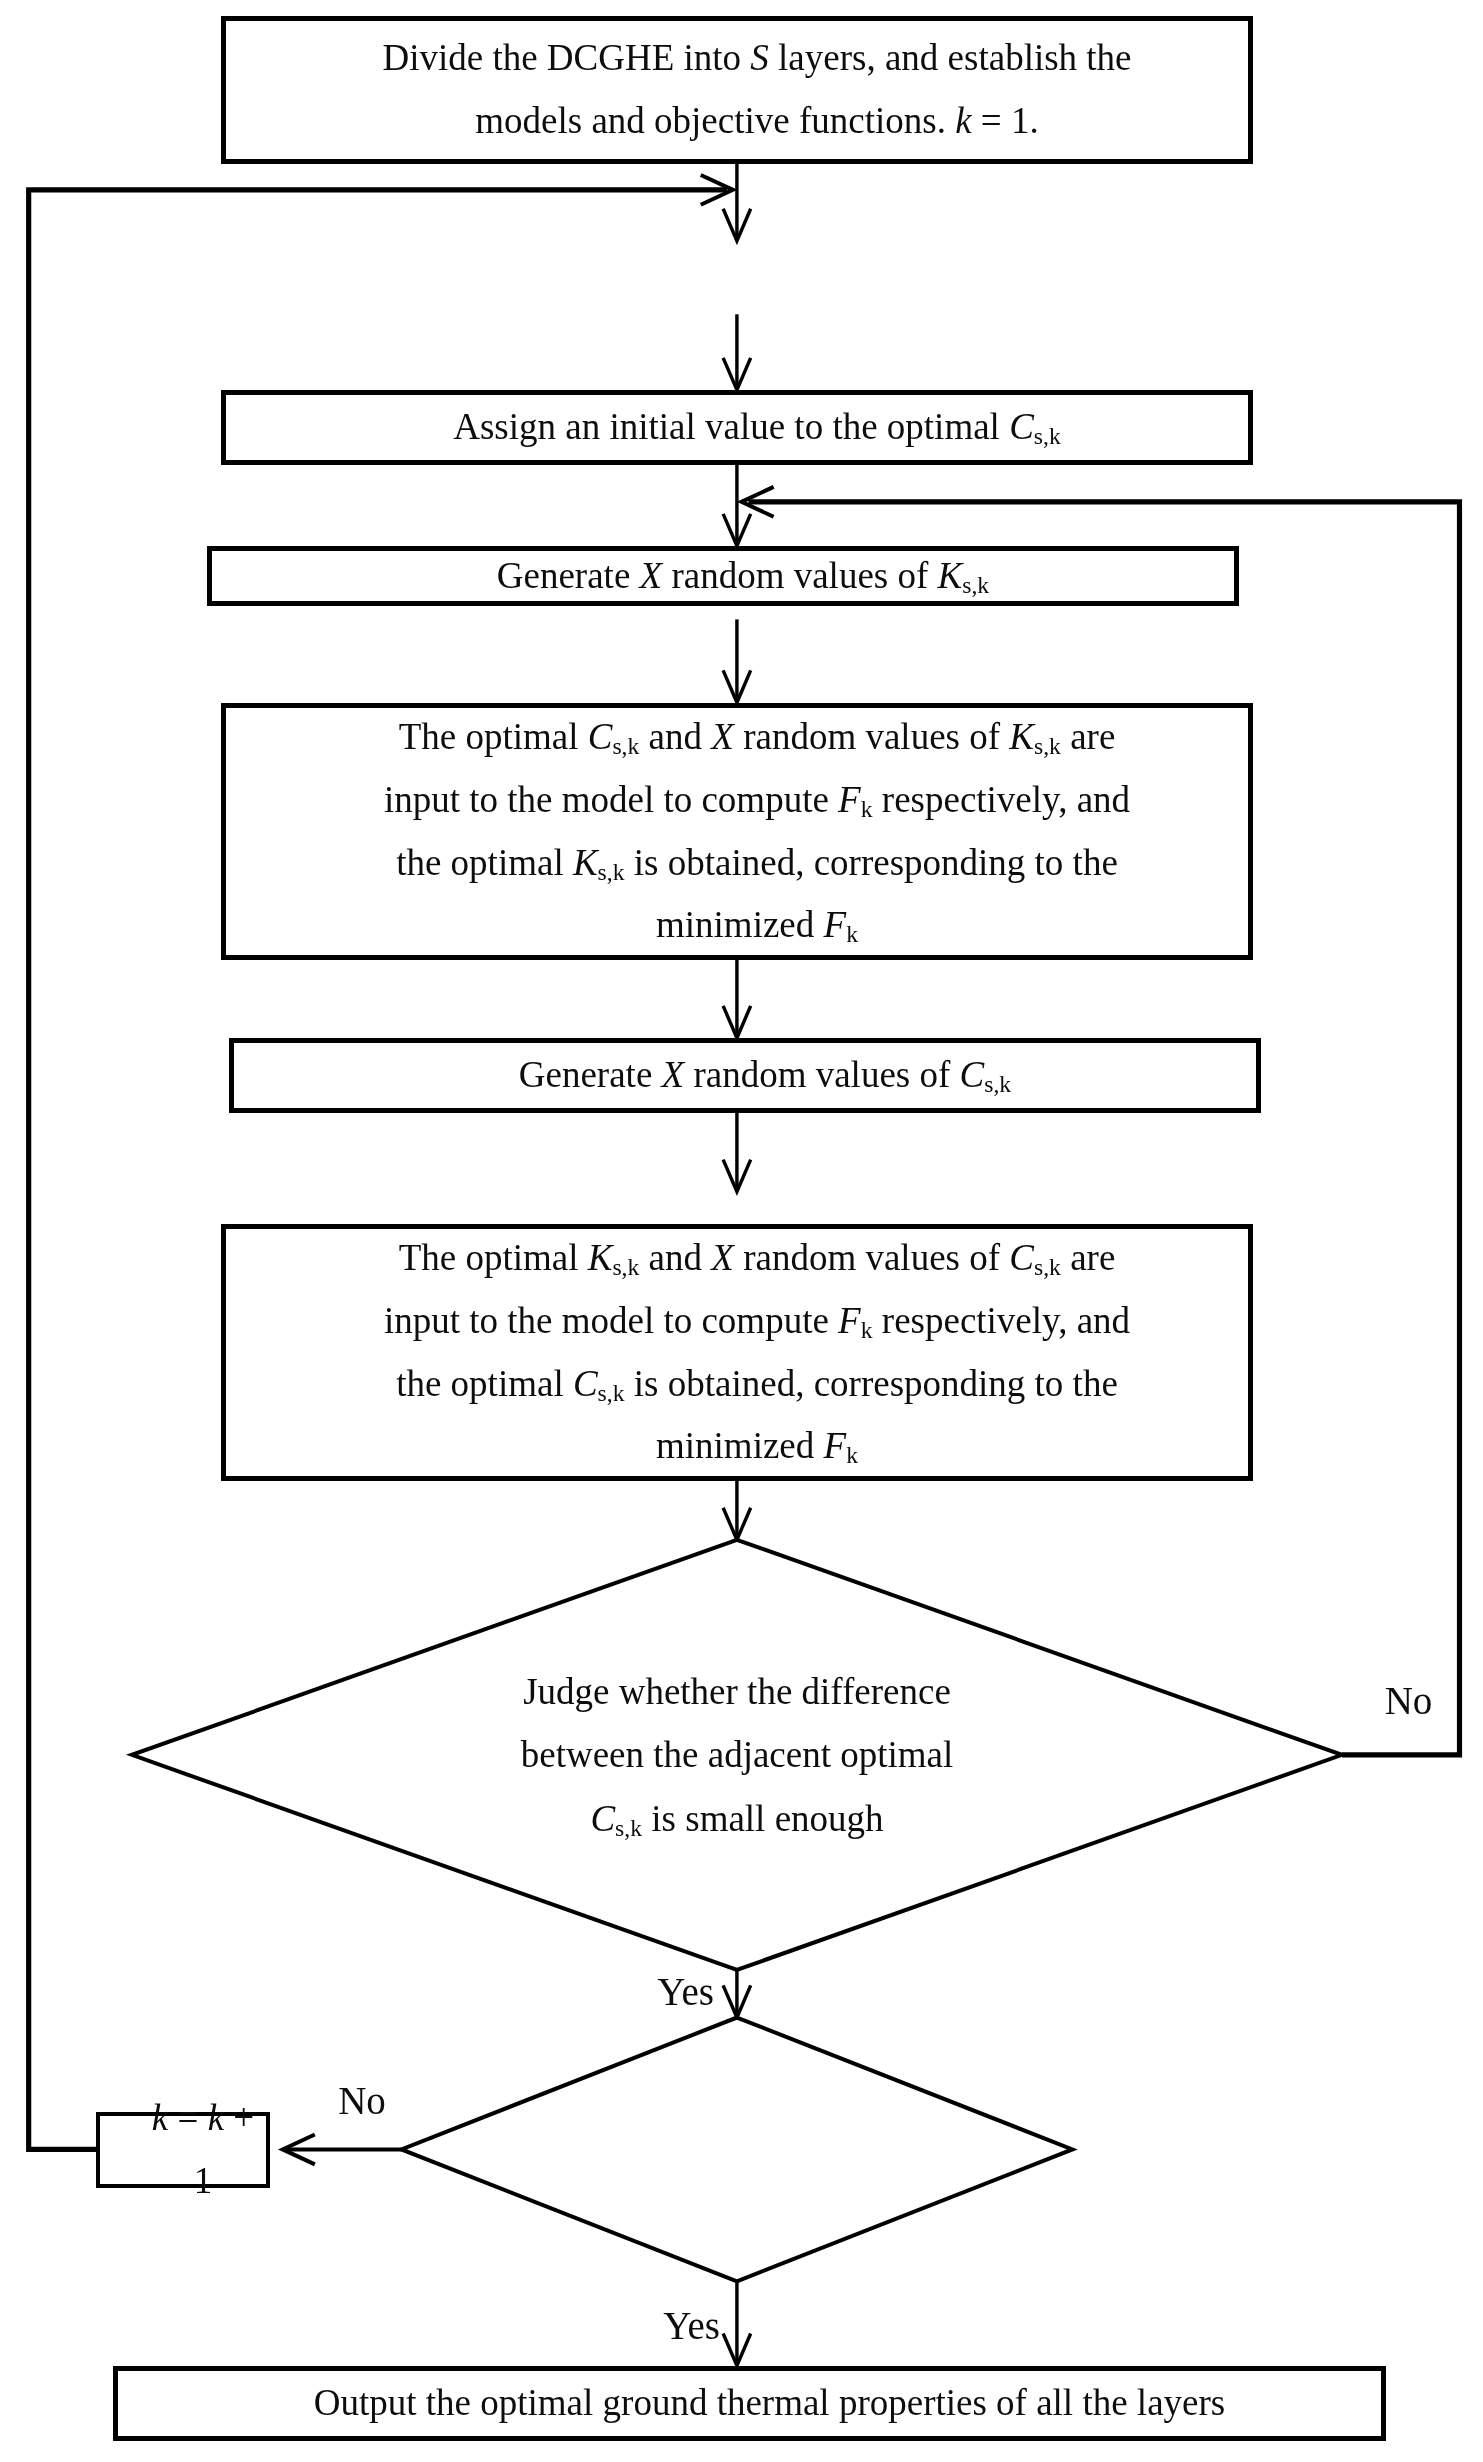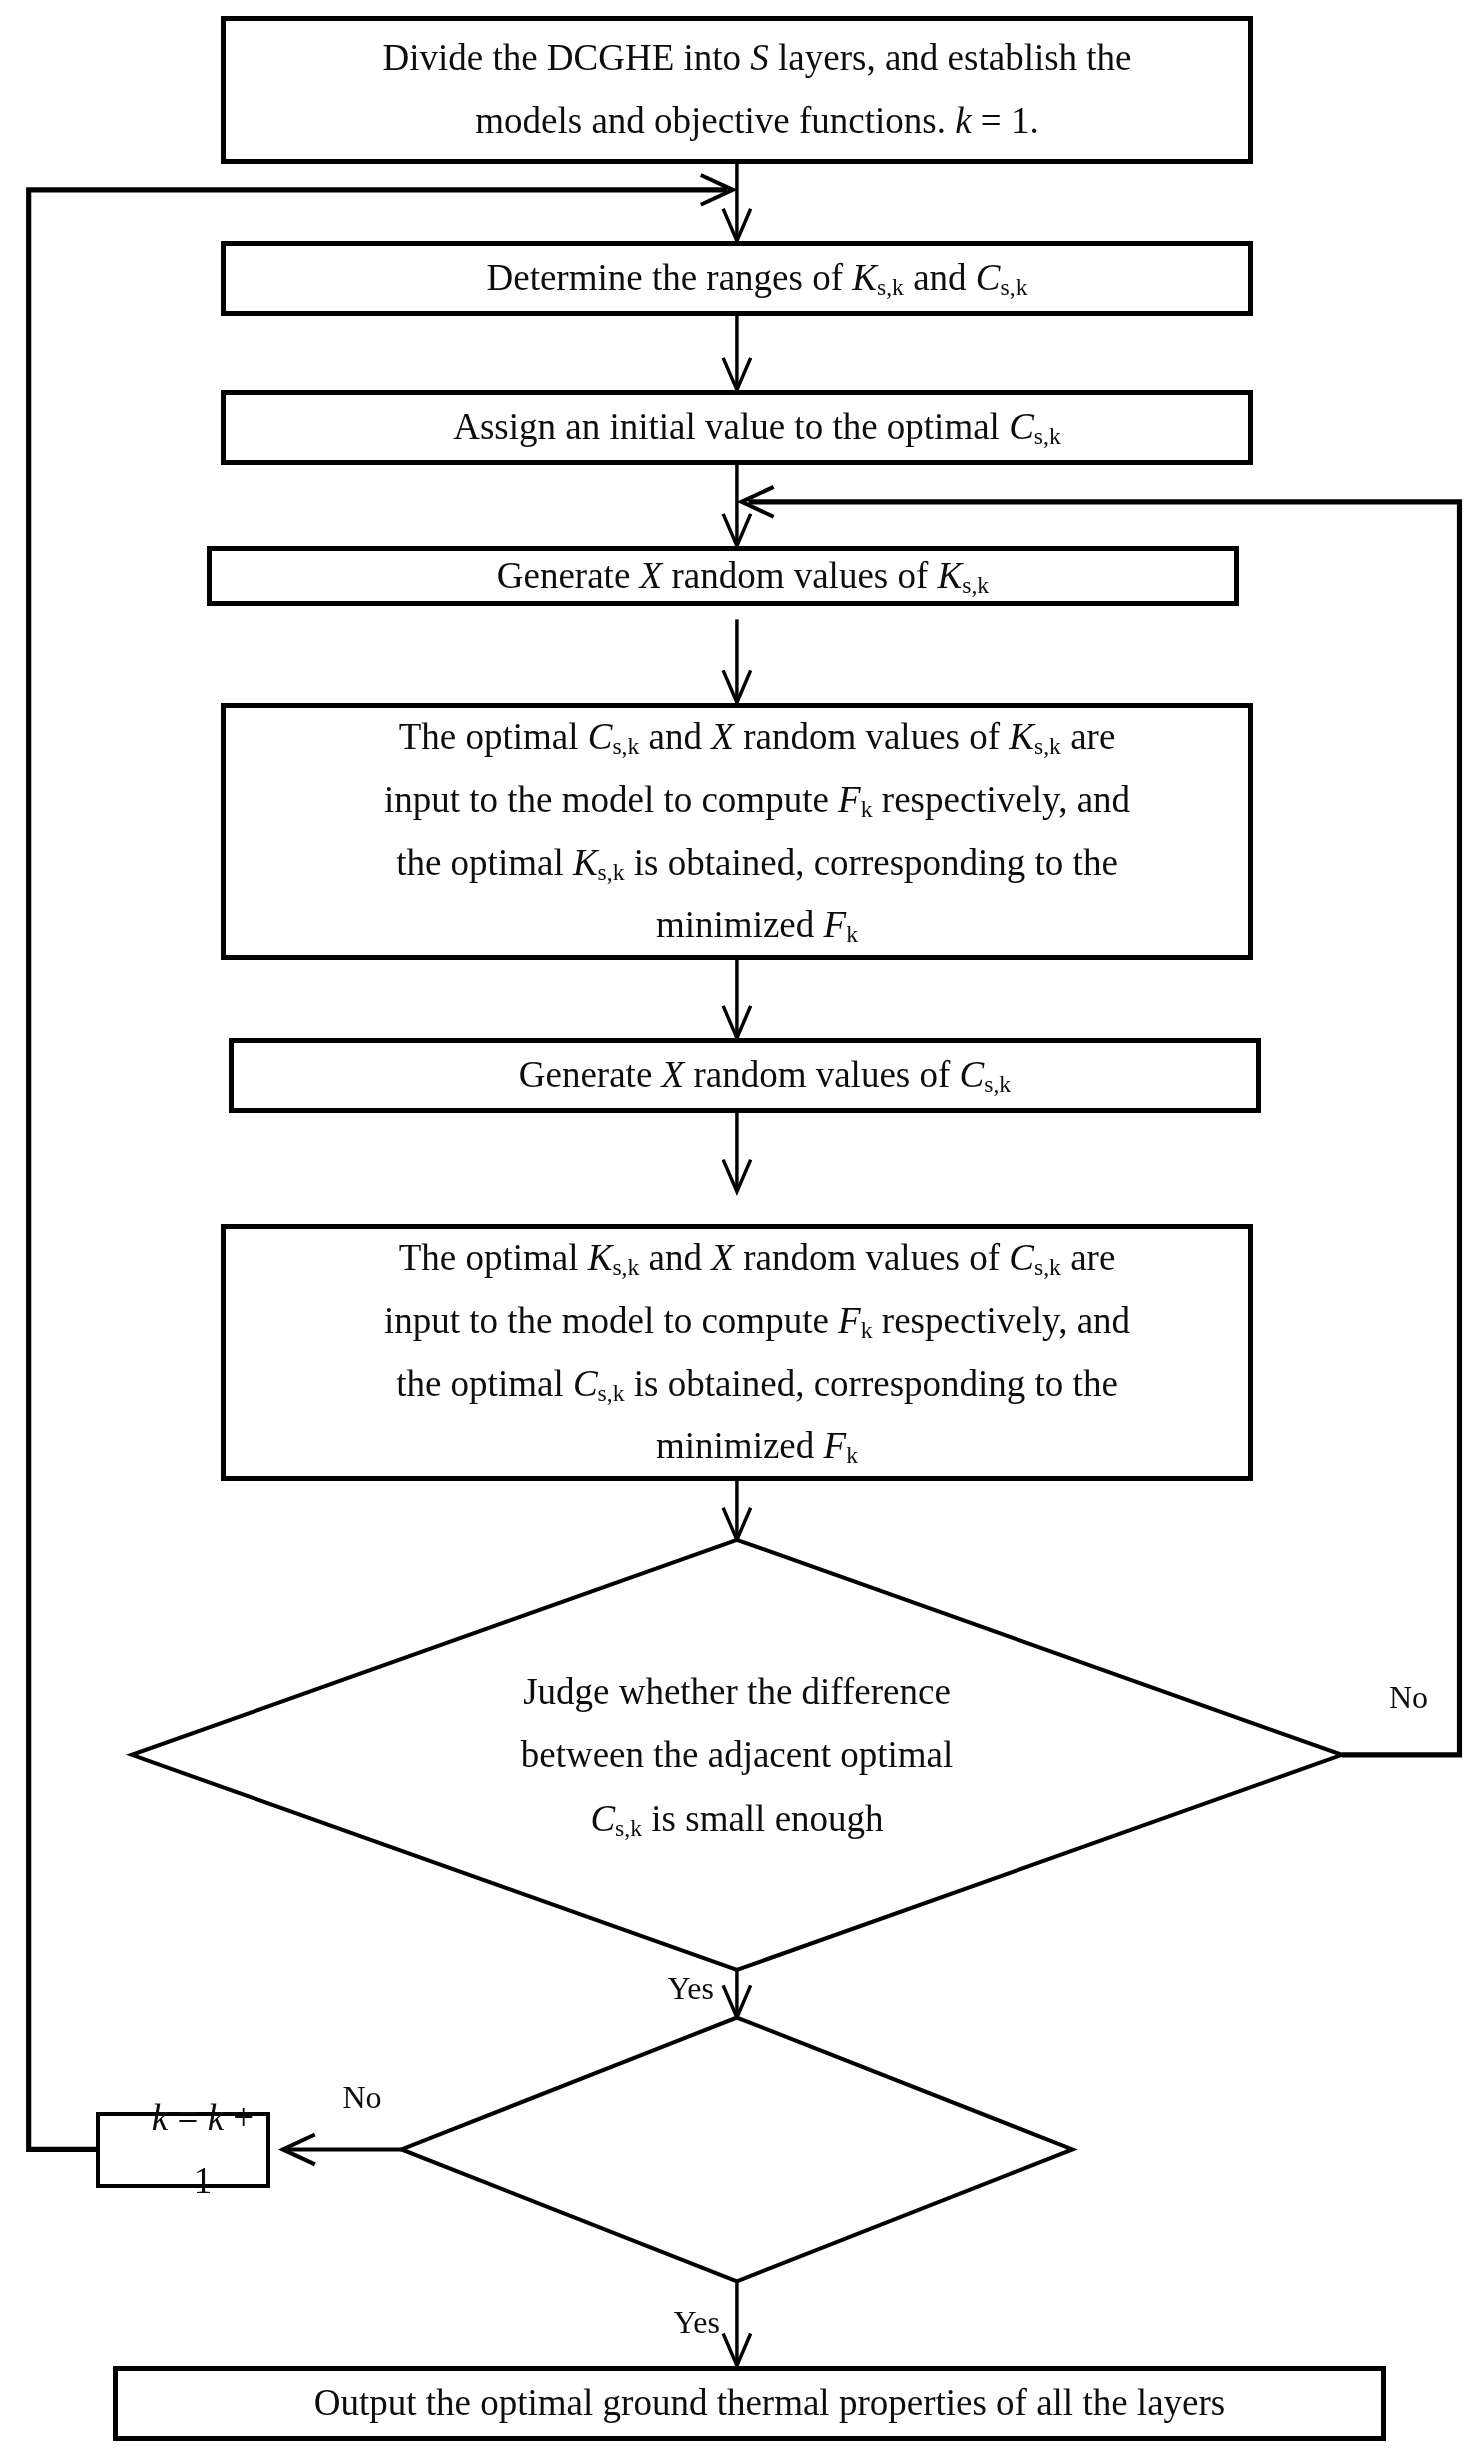--- a/index.html
+++ b/index.html
@@ -21,21 +21,21 @@
     font-size:37px;line-height:1.7;padding-left:40px;
   }
   .dtext{
     position:absolute;
     display:flex;align-items:center;justify-content:center;
     text-align:center;
     font-size:37px;line-height:1.72;
   }
   .lbl{
     position:absolute;
-    font-size:32px;line-height:1;
+    font-size:39px;line-height:1;
   }
   .lbl.right{text-align:right;}
   .lbl.center{text-align:center;}
   i{font-style:italic;}
   sub{font-size:0.64em;vertical-align:-0.22em;line-height:0;}
 </style>
 </head>
 <body>
 
 <div id="canvas">
@@ -71,23 +71,20 @@
     <path stroke-width="7" d="M549 3722 L493 3748 L549 3774"></path>
 
     <polygon stroke-width="7" fill="#ffffff" points="1285,2685 2340,3060 1285,3435 230,3060"></polygon>
     <polygon stroke-width="7" fill="#ffffff" points="1285,3518 1870,3748 1285,3978 700,3748"></polygon>
   </svg>
 
   <div class="box" style="left:221px;top:16px;width:1032px;height:148px;">
       <span><span>Divide the DCGHE into </span><i>S</i><span> layers, and establish the</span><br><span>models and objective functions. </span><i>k</i><span> = 1.</span></span>
     </div>
 
-  <div class="box" style="left:221px;top:241px;width:1032px;height:75px;">
-      <span><span>Determine the ranges of </span><i>K</i><span><sub>s,k</sub></span><span> and </span><i>C</i><span><sub>s,k</sub></span></span>
-    </div>
 
   <div class="box" style="left:221px;top:390px;width:1032px;height:75px;">
       <span><span>Assign an initial value to the optimal </span><i>C</i><span><sub>s,k</sub></span></span>
     </div>
 
   <div class="box" style="left:207px;top:546px;width:1032px;height:60px;">
       <span><span>Generate </span><i>X</i><span> random values of </span><i>K</i><span><sub>s,k</sub></span></span>
     </div>
 
   <div class="box" style="left:221px;top:703px;width:1032px;height:257px;">

